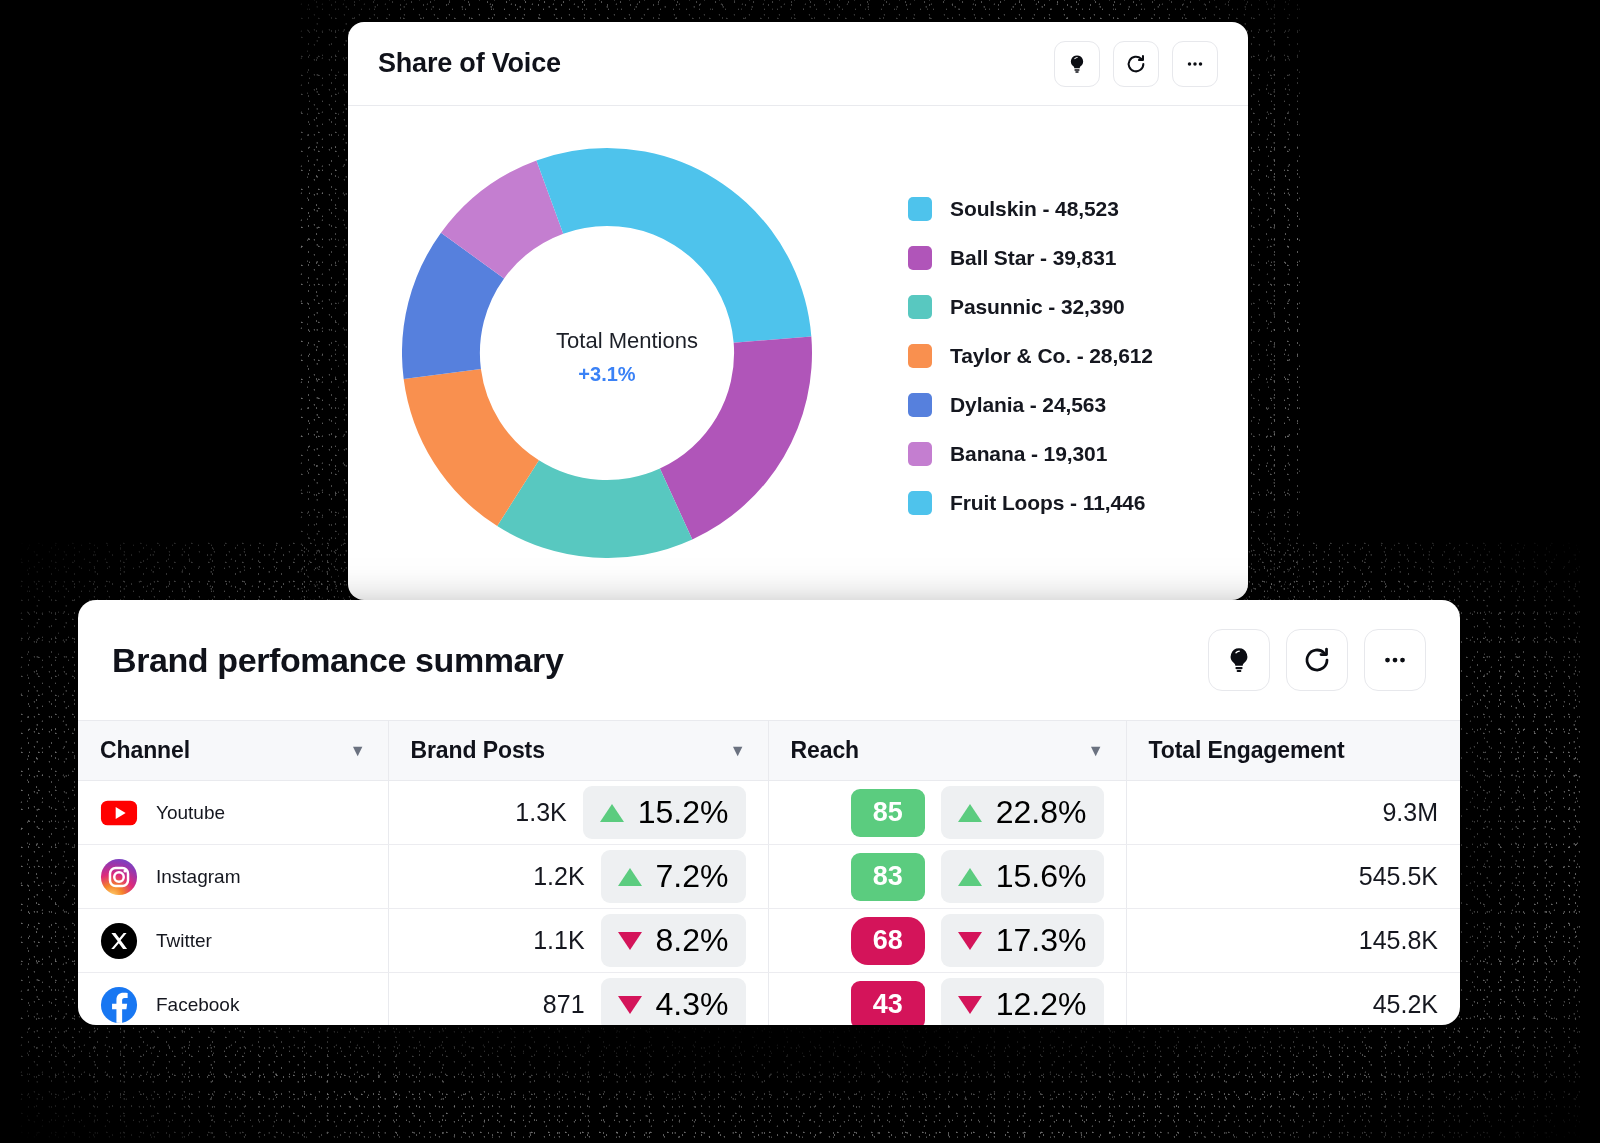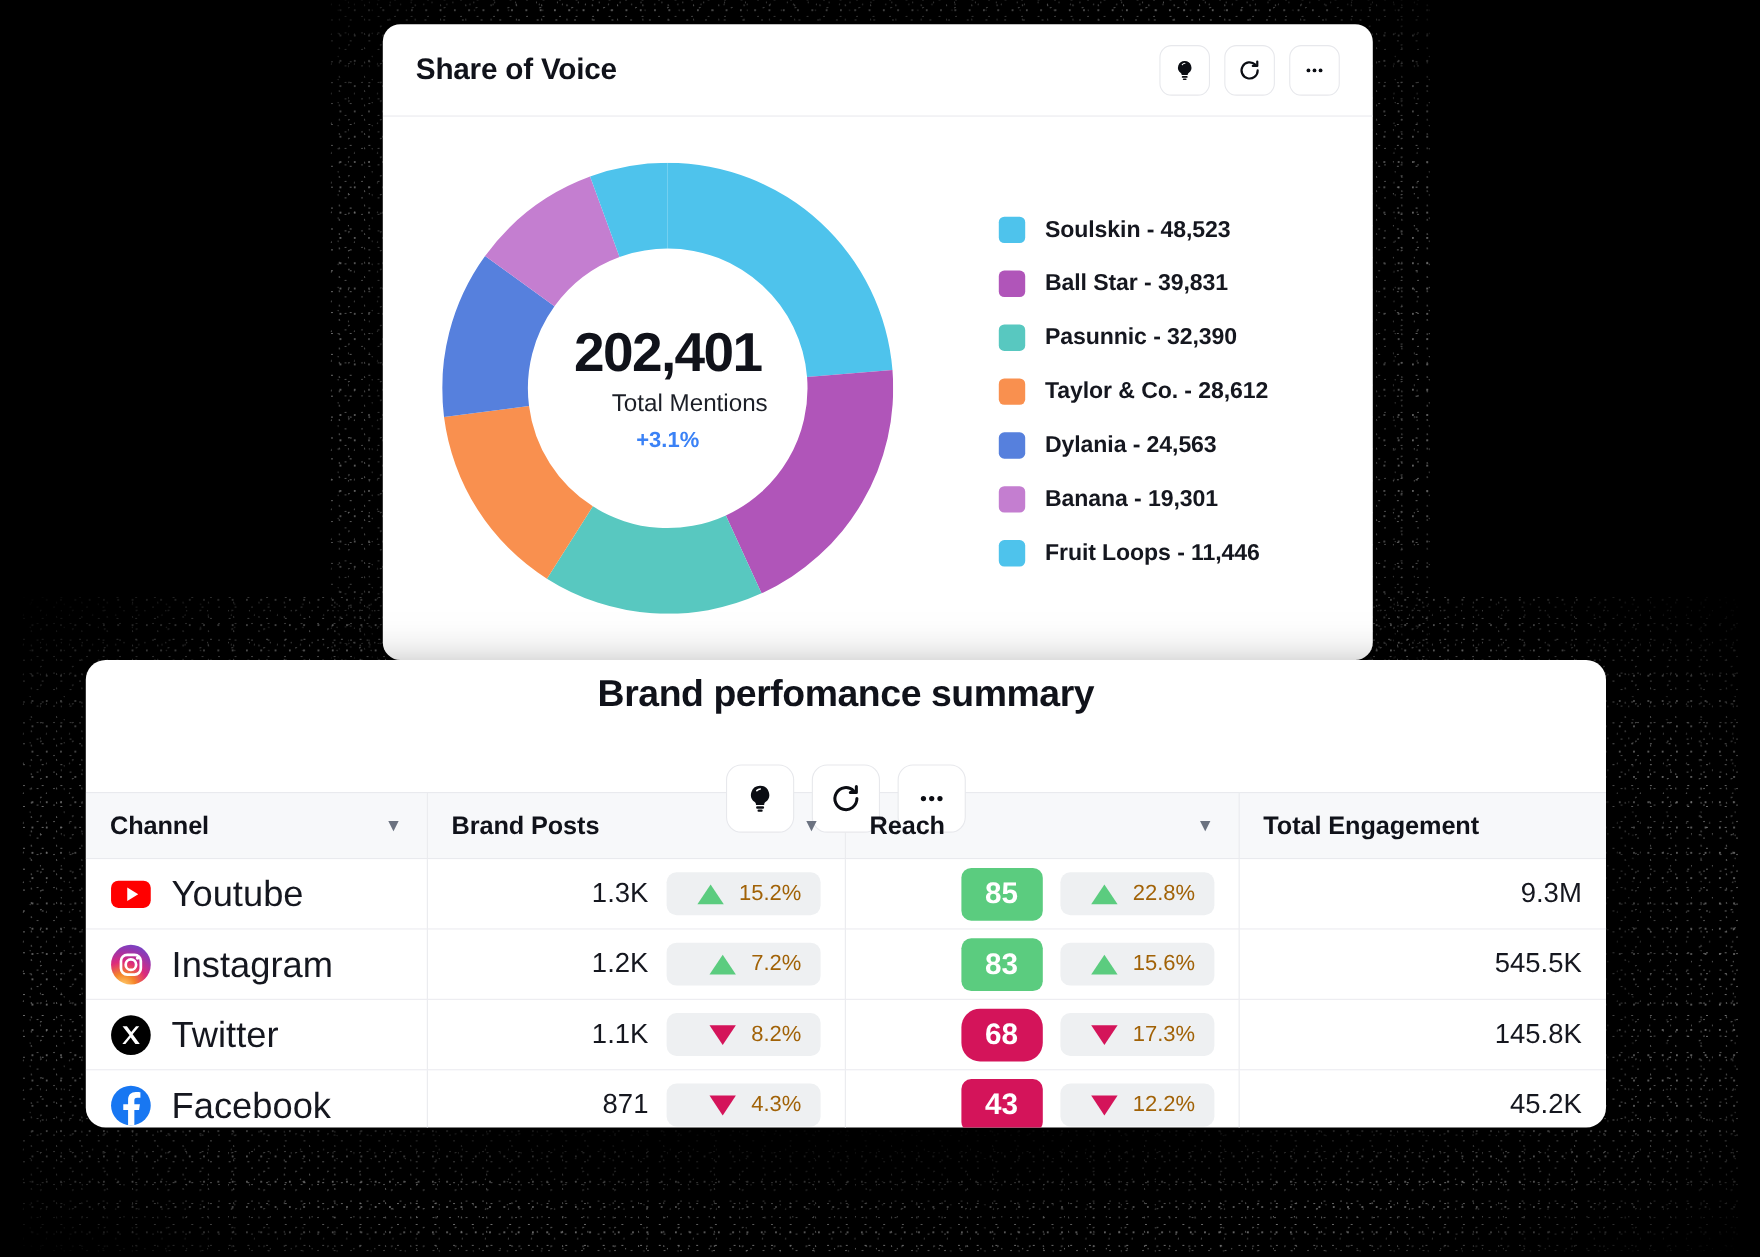--- a/index.html
+++ b/index.html
@@ -71,22 +71,21 @@
     justify-content: space-between;
     padding: 0 30px;
     gap: 44px;
   }
   #card-sov .card-header {
     height: 84px;
     border-bottom: 1px solid #e9eaee;
   }
   #card-table .card-header {
     height: 120px;
-    padding: 12px 34px;
-    flex-direction: column;
+    padding: 0 34px;
   }
 
   .card-title {
     font-size: 27px;
     font-weight: 700;
     color: #10121a;
     letter-spacing: -.2px;
   }
   #card-table .card-title {
     font-size: 34px;
@@ -213,21 +212,21 @@
     border-bottom: 1px solid #ececf0;
     border-right: 1px solid #e9eaee;
     padding: 0 22px;
     font-size: 25px;
     color: #15171f;
   }
   .perf-table td:last-child { border-right: none; }
   .perf-table tr:last-child td { border-bottom: none; }
 
   .channel-cell { display: flex; align-items: center; gap: 18px; }
-  .channel-name { font-size: 33px; color: #15171f; }
+  .channel-name { font-size: 19px; color: #15171f; }
   .ch-icon { width: 38px; height: 38px; flex: 0 0 38px; display: block; }
 
   .metric-cell {
     display: flex;
     align-items: center;
     justify-content: flex-end;
     gap: 16px;
   }
   .metric-value {
     font-size: 25px;
@@ -245,21 +244,21 @@
     justify-content: flex-end;
   }
   .tri {
     width: 0; height: 0;
     border-left: 12px solid transparent;
     border-right: 12px solid transparent;
     flex: 0 0 24px;
   }
   .tri.up   { border-bottom: 18px solid #5bcc7f; }
   .tri.down { border-top: 18px solid #d4145a; }
-  .chip-text { font-size: 20px; color: #a16207; }
+  .chip-text { font-size: 32px; color: #000000; }
 
   .score {
     display: inline-flex;
     align-items: center;
     justify-content: center;
     min-width: 74px;
     height: 48px;
     border-radius: 9px;
     color: #ffffff;
     font-size: 27px;
@@ -322,21 +321,20 @@
               <path d="M 100 0 A 100 100 0 0 1 199.67087672512605 91.89343890143773 L 161.79594356957816 94.9739321188914 A 62 62 0 0 0 100 38 Z" fill="#4ec3ec"></path>
               <path d="M 199.67087672512605 91.89343890143773 A 100 100 0 0 1 141.60990685080876 190.93192867121547 L 125.79814224750143 156.3777957761536 A 62 62 0 0 0 161.79594356957816 94.9739321188914 Z" fill="#b055b9"></path>
               <path d="M 141.60990685080876 190.93192867121547 A 100 100 0 0 1 46.440495550685526 184.44749542256338 L 66.79310724142502 152.35744716198928 A 62 62 0 0 0 125.79814224750143 156.3777957761536 Z" fill="#58c8c0"></path>
               <path d="M 46.440495550685526 184.44749542256338 A 100 100 0 0 1 0.8079553073288679 112.68614479213971 L 38.5009322905439 107.86540977112662 A 62 62 0 0 0 66.79310724142502 152.35744716198928 Z" fill="#f9904f"></path>
               <path d="M 0.8079553073288679 112.68614479213971 A 100 100 0 0 1 19.013394005844106 41.33851647335066 L 49.78830428362335 63.62988021347741 A 62 62 0 0 0 38.5009322905439 107.86540977112662 Z" fill="#5680dd"></path>
               <path d="M 19.013394005844106 41.33851647335066 A 100 100 0 0 1 65.5797927939187 6.110440751431639 L 78.65947153222959 41.78847326588762 A 62 62 0 0 0 49.78830428362335 63.62988021347741 Z" fill="#c47ed0"></path>
               <path d="M 65.5797927939187 6.110440751431639 A 100 100 0 0 1 99.99999999999999 0 L 99.99999999999999 38 A 62 62 0 0 0 78.65947153222959 41.78847326588762 Z" fill="#4ec3ec"></path>
             </g>
         </svg>
         <div class="donut-center">
-          <div class="donut-total">202,401</div>
           <div class="donut-label">Total Mentions</div>
           <div class="donut-delta">+3.1%</div>
         </div>
       </div>
 
       <div class="legend" id="legend">
           <div class="legend-item">
             <span class="legend-swatch" style="background: rgb(78, 195, 236);"></span>
             <span class="legend-text">Soulskin - 48,523</span>
           </div>

